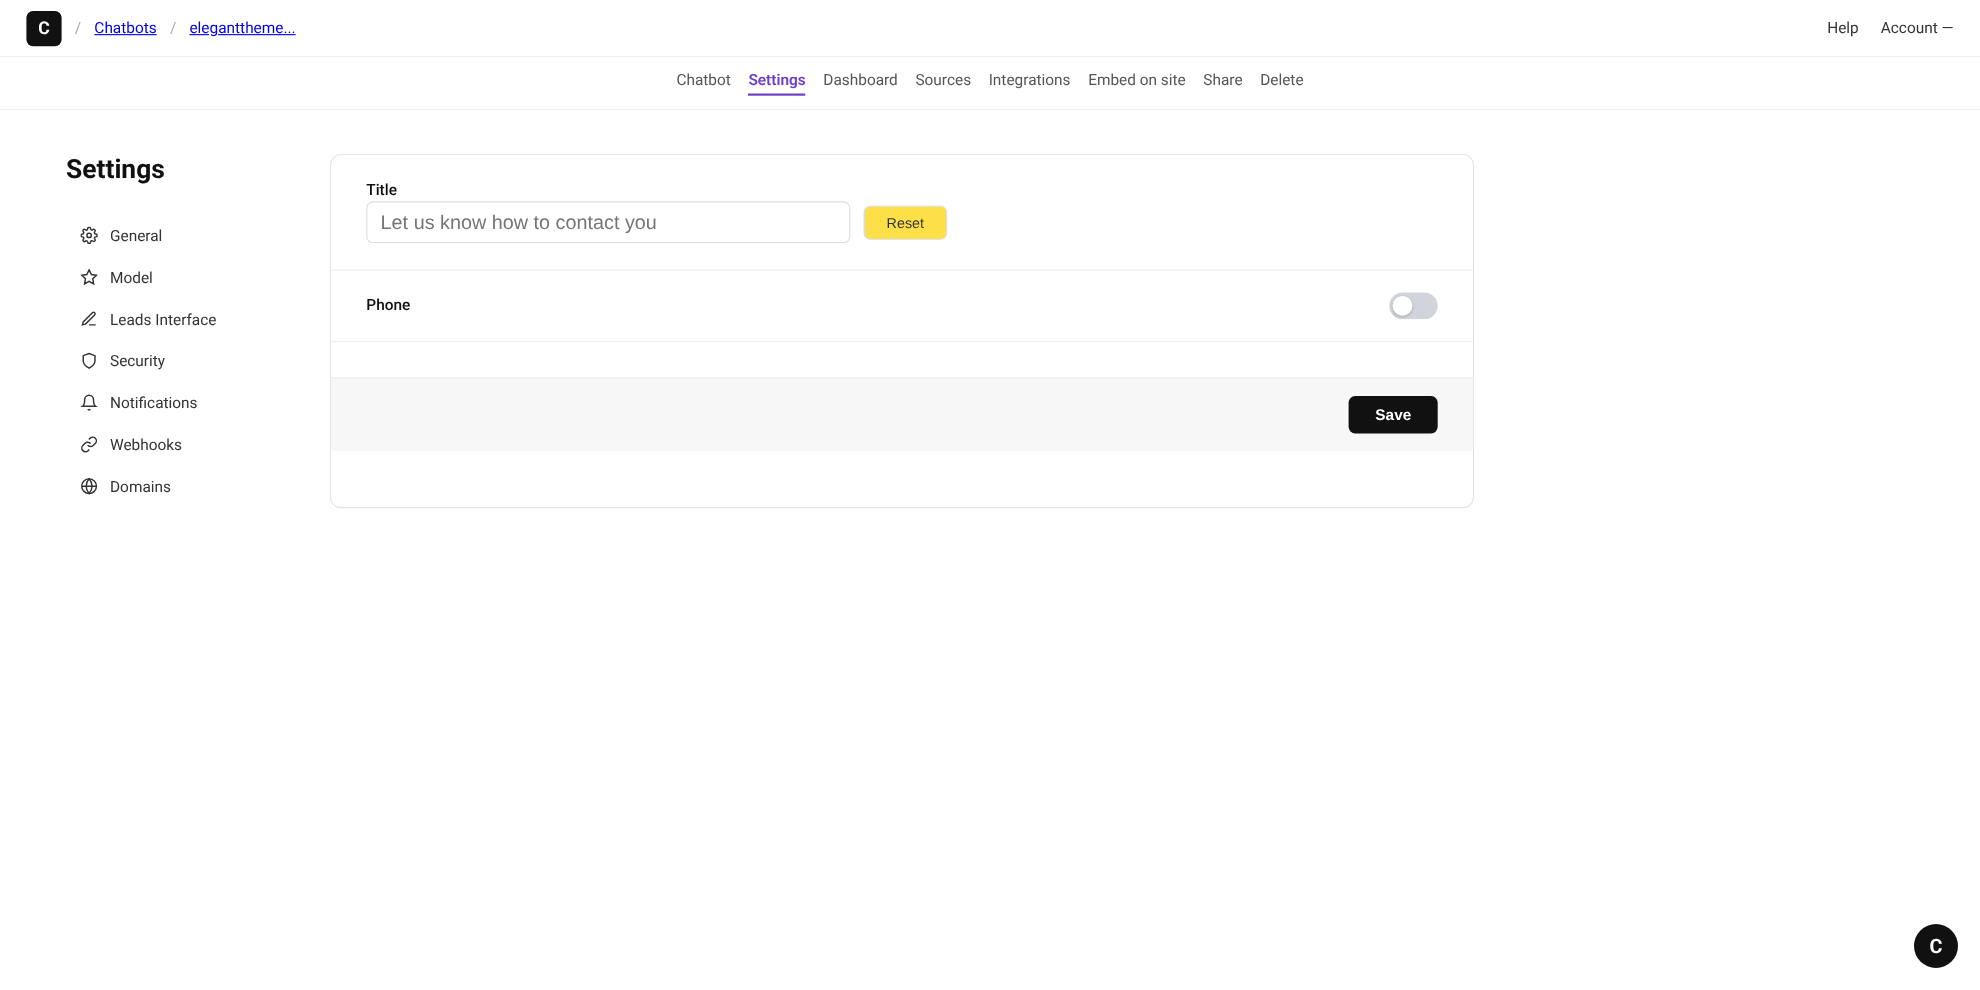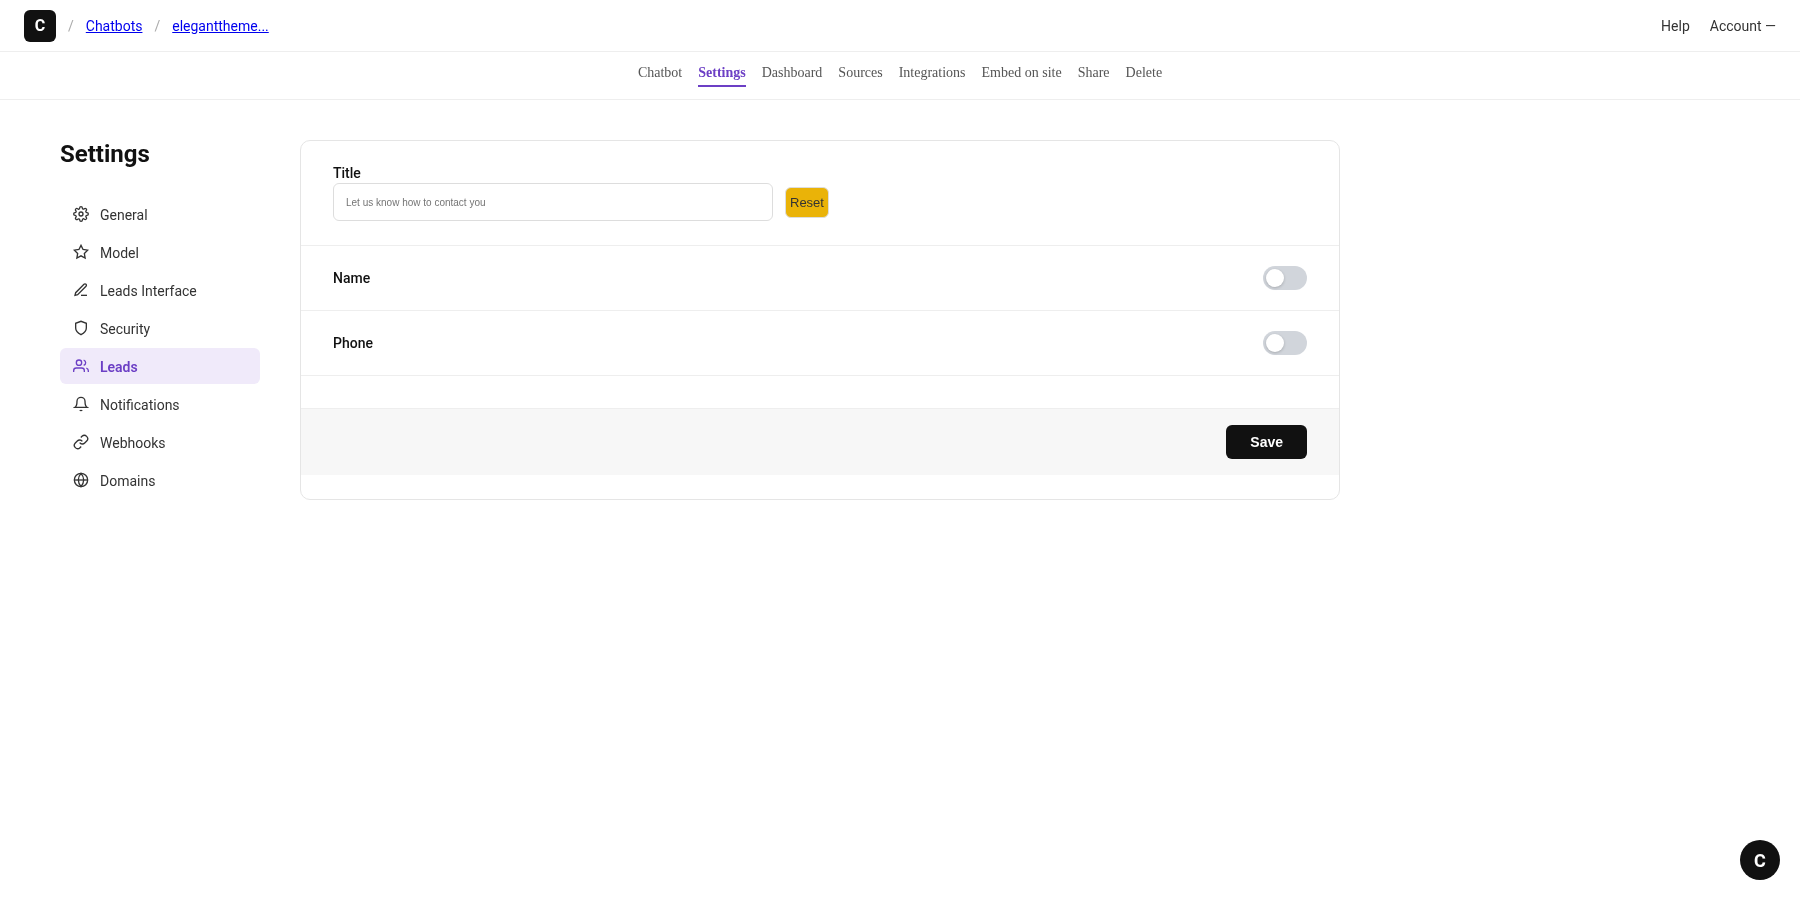--- a/index.html
+++ b/index.html
@@ -37,21 +37,20 @@
 
     
     .nav-tabs {
       display: flex;
       align-items: center;
       justify-content: center;
       gap: 16px;
       padding: 0 24px;
       border-bottom: 1px solid #eee;
       height: 48px;
-      font-family: Liberation Serif, serif;
     }
     .nav-tab {
       font-size: 14px;
       color: #555;
       cursor: pointer;
       padding-bottom: 4px;
       border-bottom: 2px solid transparent;
       text-decoration: none;
     }
     .nav-tab.active {
@@ -129,30 +128,30 @@
       gap: 12px;
     }
 
     .text-input {
       flex: 1;
       max-width: 440px;
       height: 38px;
       border: 1px solid #ddd;
       border-radius: 6px;
       padding: 0 12px;
-      font-size: 10px;
+      font-size: 18px;
       color: #ef4444;
       outline: none;
     }
 
     .reset-btn {
-      padding: 7px 4px;
+      padding: 7px 20px;
       border: 1px solid #ddd;
       border-radius: 6px;
-      background: #eab308;
+      background: #fde047;
       font-size: 13px;
       cursor: pointer;
       color: #333;
     }
 
     
     .toggle-row {
       display: flex;
       align-items: center;
       justify-content: space-between;
@@ -282,31 +281,20 @@
 
     <div class="sidebar-item">
       <span class="sidebar-icon">
         <svg viewBox="0 0 24 24" fill="none" stroke="currentColor" stroke-width="2">
           <path d="M12 22s8-4 8-10V5l-8-3-8 3v7c0 6 8 10 8 10z"></path>
         </svg>
       </span>
       <span>Security</span>
     </div>
 
-    <div class="sidebar-item active">
-      <span class="sidebar-icon">
-        <svg viewBox="0 0 24 24" fill="none" stroke="#6c3fc5" stroke-width="2">
-          <path d="M17 21v-2a4 4 0 0 0-4-4H5a4 4 0 0 0-4 4v2"></path>
-          <circle cx="9" cy="7" r="4"></circle>
-          <path d="M23 21v-2a4 4 0 0 0-3-3.87"></path>
-          <path d="M16 3.13a4 4 0 0 1 0 7.75"></path>
-        </svg>
-      </span>
-      <span>Leads</span>
-    </div>
 
     <div class="sidebar-item">
       <span class="sidebar-icon">
         <svg viewBox="0 0 24 24" fill="none" stroke="currentColor" stroke-width="2">
           <path d="M18 8A6 6 0 0 0 6 8c0 7-3 9-3 9h18s-3-2-3-9"></path>
           <path d="M13.73 21a2 2 0 0 1-3.46 0"></path>
         </svg>
       </span>
       <span>Notifications</span>
     </div>
@@ -336,24 +324,20 @@
   <div class="settings-panel">
 
     <div class="panel-section">
       <div class="field-label">Title</div>
       <div class="input-row">
         <input type="text" class="text-input" placeholder="Let us know how to contact you" style="">
         <button class="reset-btn">Reset</button>
       </div>
     </div>
 
-    <div class="toggle-row">
-      <span class="toggle-label">Name</span>
-      <div class="toggle"></div>
-    </div>
 
 
     <div class="toggle-row" style="border-bottom: none;">
       <span class="toggle-label">Phone</span>
       <div class="toggle"></div>
     </div>
 
     <div style="padding: 16px 32px; border-top: 1px solid #eee;"></div>
 
     <div class="panel-footer">

